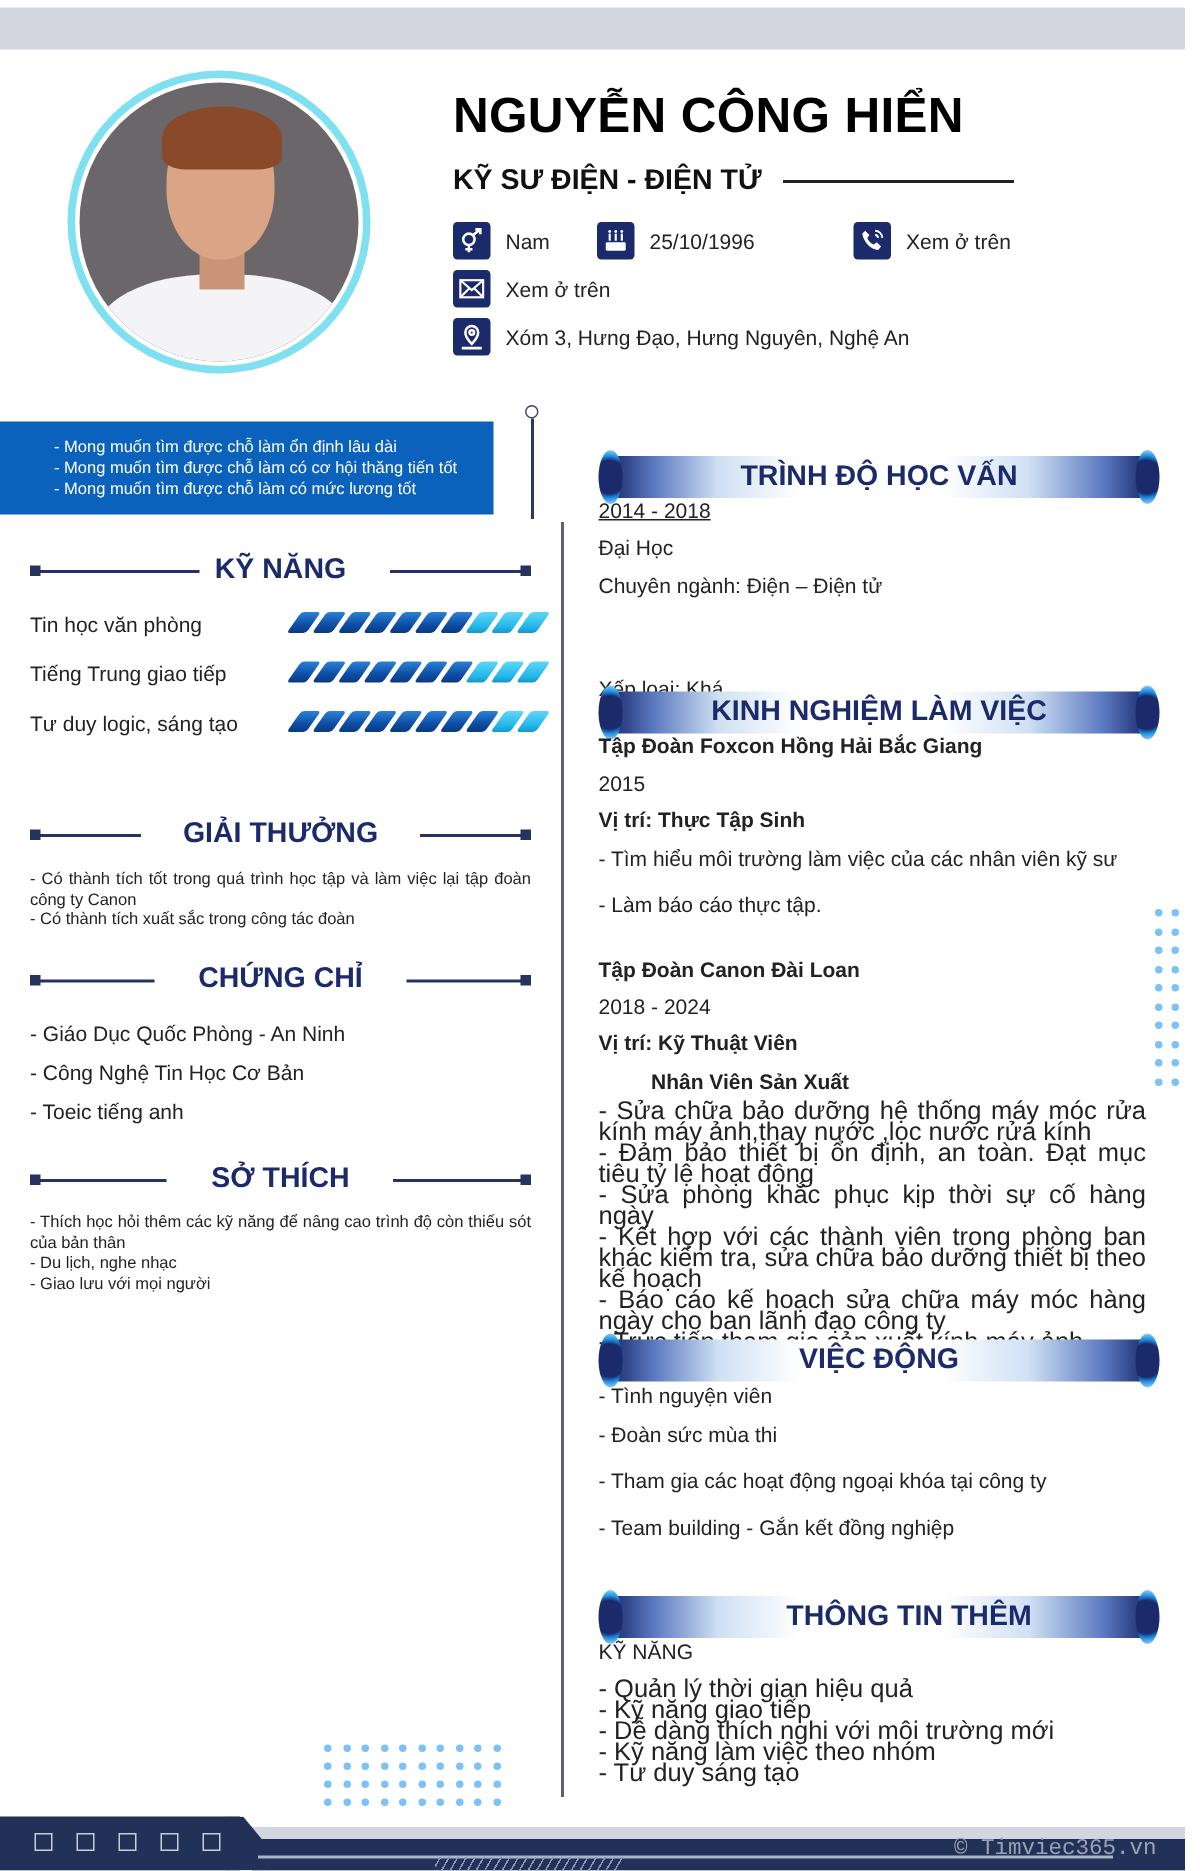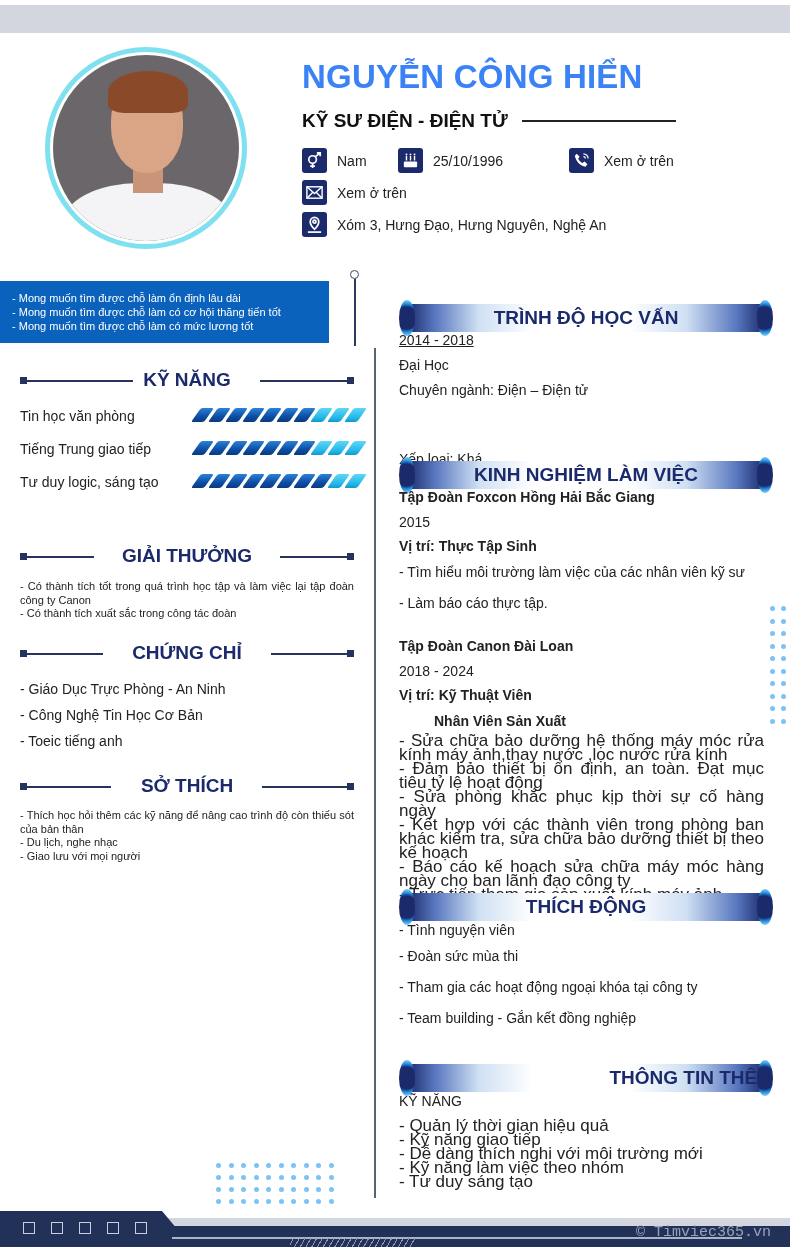--- a/index.html
+++ b/index.html
@@ -18,31 +18,31 @@
     background: #6a6669; position: relative; }
   .avatar-photo .head { position: absolute; left: 58px; top: 22px; width: 72px; height: 96px;
     border-radius: 46% 46% 48% 48%; background: #d9a586; }
   .avatar-photo .hair { position: absolute; left: 55px; top: 16px; width: 80px; height: 42px;
     border-radius: 50% 50% 20% 20%; background: #8a4a2a; }
   .avatar-photo .neck { position: absolute; left: 80px; top: 110px; width: 30px; height: 28px; background: #c99477; }
   .avatar-photo .shirt { position: absolute; left: 10px; top: 128px; width: 170px; height: 90px;
     border-radius: 45% 45% 0 0; background: #f4f4f6; }
 
   
-  .name { left: 302px; top: 58px; font-size: 33px; font-weight: 700; color: #3b82f6; letter-spacing: 0.2px; }
+  .name { left: 302px; top: 58px; font-size: 33px; font-weight: 700; color: #000000; letter-spacing: 0.2px; }
   .job-title { left: 302px; top: 110px; font-size: 19px; font-weight: 700; color: #111; }
   .job-line { left: 522px; top: 120px; width: 154px; height: 1.5px; background: #222; }
   .info-item { display: flex; align-items: center; gap: 10px; font-size: 14px; color: #222; }
   .icon-box { width: 25px; height: 25px; border-radius: 3px; background: #1b2a6b;
     display: flex; align-items: center; justify-content: center; color: #fff; }
   .icon-box svg { width: 19px; height: 19px; }
 
   
   .objective { left: 0; top: 281px; width: 329px; height: 62px; background: #0b62bd; color: #fff;
-    font-size: 11px; line-height: 14px; padding: 10px 0 0 12px; }
+    font-size: 11px; line-height: 14px; padding: 10px 0 0 36px; }
 
   
   .tl-circle { left: 350px; top: 270px; width: 9px; height: 9px; border: 1.2px solid #3a4a6b; border-radius: 50%; background: #fff; }
   .tl-line1 { left: 354px; top: 279px; width: 1.5px; height: 67px; background: #2a3a5f; }
   .tl-line2 { left: 374px; top: 348px; width: 1.5px; height: 850px; background: #5a6376; }
 
   
   .lh { position: absolute; left: 20px; width: 334px; height: 24px; }
   .lh .bar-l, .lh .bar-r { position: absolute; top: 11px; height: 1.5px; background: #27335f; }
   .lh .dot-l, .lh .dot-r { position: absolute; top: 8px; width: 7px; height: 7px; background: #27335f; }
@@ -64,21 +64,21 @@
   
   .banner { position: absolute; left: 399px; width: 374px; height: 36px; margin-top: 18px; }
   .banner .body { position: absolute; left: 8px; right: 8px; top: 4px; height: 28px;
     background: linear-gradient(90deg, #1b2a6b 0%, #5a78c0 8%, #cfe0f3 20%, #ffffff 35%, #ffffff 62%, #cfe0f3 78%, #5a78c0 92%, #1b2a6b 100%); }
   .banner .cap { position: absolute; top: 0; width: 16px; height: 36px; border-radius: 50%;
     background: radial-gradient(circle at 45% 50%, #1b2a6b 55%, #1d8fe3 70%, #cde9fb 100%); }
   .banner .cap.l { left: 0; }
   .banner .cap.r { right: 0; }
   .banner .title { position: absolute; top: 0; left: 0; right: 0; height: 36px; line-height: 36px;
     text-align: center; font-size: 19px; font-weight: 700; color: #1b2a6b; }
-  .banner .title.left { text-align: right; padding-left: 40px; }
+  .banner .title.left { text-align: center; padding-left: 40px; }
 
   .r-text { position: absolute; left: 399px; font-size: 14px; color: #222; }
   .r-bold { font-weight: 700; }
   .r-small { position: absolute; left: 399px; width: 365px; font-size: 17px; line-height: 14px; color: #222; text-align: justify; }
 
   
   .dotgrid { display: grid; gap: 0; }
   .dotgrid span { width: 5px; height: 5px; border-radius: 50%; background: #7cc2f4; }
 
   
@@ -244,21 +244,21 @@
   <div>- Có thành tích xuất sắc trong công tác đoàn</div>
 </div>
 
 <div class="lh" style="top:642px;">
   <span class="dot-l"></span>
     <span class="bar-l" style="left:3px; width:80px;"></span>
   <span class="title">CHỨNG CHỈ</span>
   <span class="bar-r" style="left:251px; width:81px;"></span>
     <span class="dot-r"></span>
 </div>
-<div class="abs list-text" style="left:20px; top:681px;">- Giáo Dục Trực Phòng - An Ninh</div>
+<div class="abs list-text" style="left:20px; top:681px;">- Giáo Dục Quốc Phòng - An Ninh</div>
 <div class="abs list-text" style="left:20px; top:707px;">- Công Nghệ Tin Học Cơ Bản</div>
 <div class="abs list-text" style="left:20px; top:733px;">- Toeic tiếng anh</div>
 
 <div class="lh" style="top:775px;">
   <span class="dot-l"></span>
     <span class="bar-l" style="left:3px; width:88px;"></span>
   <span class="title">SỞ THÍCH</span>
   <span class="bar-r" style="left:242px; width:90px;"></span>
     <span class="dot-r"></span>
 </div>
@@ -367,21 +367,21 @@
   <div>- Sửa phòng khắc phục kịp thời sự cố hàng ngày</div>
   <div>- Kết hợp với các thành viên trong phòng ban khác kiểm tra, sửa chữa bảo dưỡng thiết bị theo kế hoạch</div>
   <div>- Báo cáo kế hoạch sửa chữa máy móc hàng ngày cho ban lãnh đạo công ty</div>
   <div>- Trực tiếp tham gia sản xuất kính máy ảnh</div>
 </div>
 
 <div class="banner" style="top:871px;">
   <div class="body"></div>
     <div class="cap l"></div>
     <div class="cap r"></div>
-  <div class="title">THÍCH ĐỘNG</div>
+  <div class="title">VIỆC ĐỘNG</div>
 </div>
 <div class="r-text" style="top:922px;">- Tình nguyện viên</div>
 <div class="r-text" style="top:948px;">- Đoàn sức mùa thi</div>
 <div class="r-text" style="top:979px;">- Tham gia các hoạt động ngoại khóa tại công ty</div>
 <div class="r-text" style="top:1010px;">- Team building - Gắn kết đồng nghiệp</div>
 
 <div class="banner" style="top:1042px;">
   <div class="body"></div>
     <div class="cap l"></div>
     <div class="cap r"></div>

